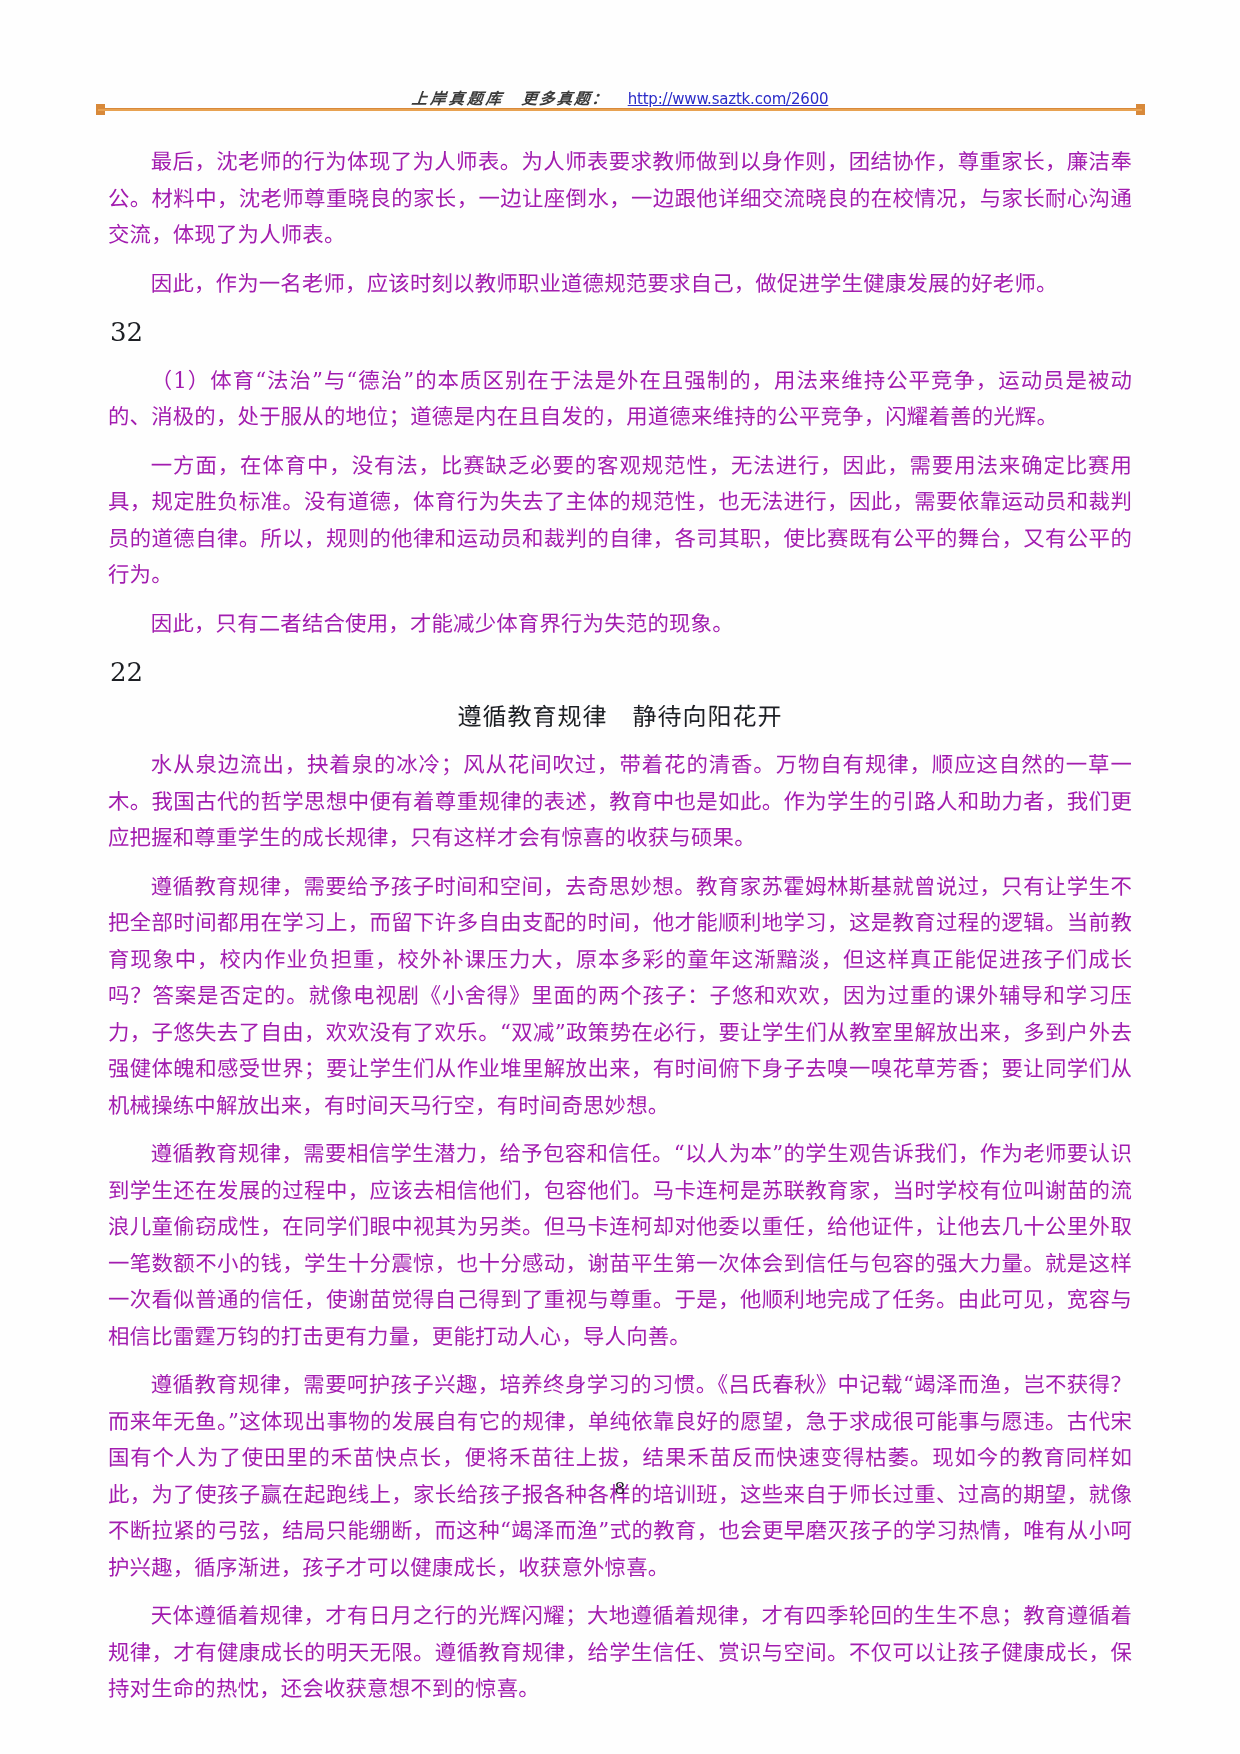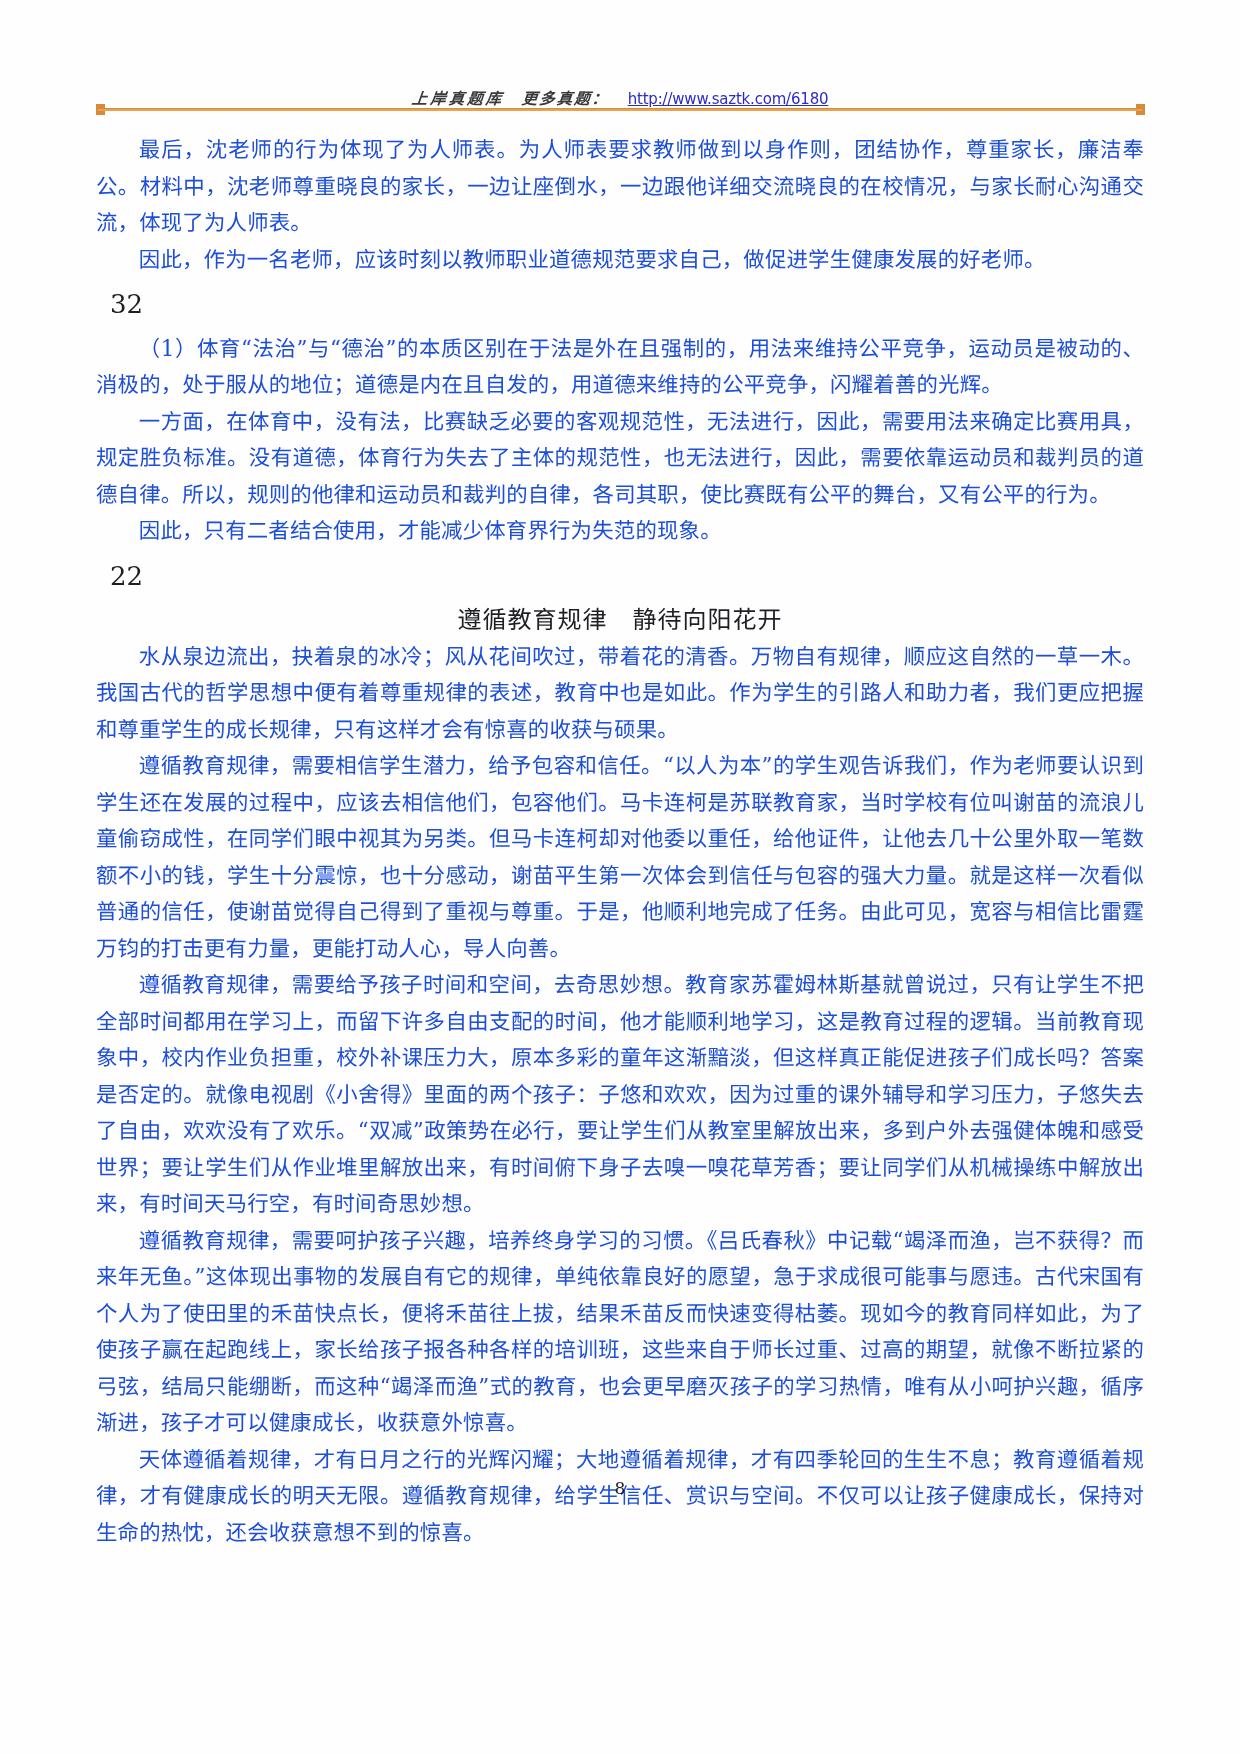--- a/index.html
+++ b/index.html
@@ -81,24 +81,24 @@
   .rule-cap.right { left: 1136px; }
 
   
   .body-area {
     position: absolute;
     left: 96px;
     top: 132px;
     width: 1048px;
   }
   p.para {
-    margin: 0;
+    margin: 12px;
     font-size: 21.4px;
     line-height: 36.5px;
-    color: #1d4ed8;
+    color: #a21caf;
     text-align: justify;
     text-align-last: left;
     text-justify: inter-ideograph;
     letter-spacing: 0.2px;
     font-family: "DejaVu Serif", "Liberation Serif", serif;
     text-indent: 2em;
   }
   p.num-line {
     margin: 8px;
     font-size: 26px;
@@ -138,40 +138,40 @@
 </style>
 </head>
 <body>
 
 <div class="page">
 
   <div class="header-band">
     <div class="header-inner">
       <span class="brand-mark">上岸真题库</span>
       <span class="header-label">更多真题：</span>
-      <span class="header-url">http://www.saztk.com/6180</span>
+      <span class="header-url">http://www.saztk.com/2600</span>
     </div>
   </div>
 
   <div class="rule-cap left"></div>
   <div class="rule-cap right"></div>
   <div class="rule"></div>
 
   <div class="body-area" id="body-area">
       <p class="para">最后，沈老师的行为体现了为人师表。为人师表要求教师做到以身作则，团结协作，尊重家长，廉洁奉公。材料中，沈老师尊重晓良的家长，一边让座倒水，一边跟他详细交流晓良的在校情况，与家长耐心沟通交流，体现了为人师表。</p>
       <p class="para">因此，作为一名老师，应该时刻以教师职业道德规范要求自己，做促进学生健康发展的好老师。</p>
       <p class="num-line">32</p>
       <p class="para">（1）体育“法治”与“德治”的本质区别在于法是外在且强制的，用法来维持公平竞争，运动员是被动的、消极的，处于服从的地位；道德是内在且自发的，用道德来维持的公平竞争，闪耀着善的光辉。</p>
       <p class="para">一方面，在体育中，没有法，比赛缺乏必要的客观规范性，无法进行，因此，需要用法来确定比赛用具，规定胜负标准。没有道德，体育行为失去了主体的规范性，也无法进行，因此，需要依靠运动员和裁判员的道德自律。所以，规则的他律和运动员和裁判的自律，各司其职，使比赛既有公平的舞台，又有公平的行为。</p>
       <p class="para">因此，只有二者结合使用，才能减少体育界行为失范的现象。</p>
       <p class="num-line">22</p>
       <h2 class="essay-title">遵循教育规律　静待向阳花开</h2>
       <p class="para">水从泉边流出，抉着泉的冰冷；风从花间吹过，带着花的清香。万物自有规律，顺应这自然的一草一木。我国古代的哲学思想中便有着尊重规律的表述，教育中也是如此。作为学生的引路人和助力者，我们更应把握和尊重学生的成长规律，只有这样才会有惊喜的收获与硕果。</p>
+      <p class="para">遵循教育规律，需要给予孩子时间和空间，去奇思妙想。教育家苏霍姆林斯基就曾说过，只有让学生不把全部时间都用在学习上，而留下许多自由支配的时间，他才能顺利地学习，这是教育过程的逻辑。当前教育现象中，校内作业负担重，校外补课压力大，原本多彩的童年这渐黯淡，但这样真正能促进孩子们成长吗？答案是否定的。就像电视剧《小舍得》里面的两个孩子：子悠和欢欢，因为过重的课外辅导和学习压力，子悠失去了自由，欢欢没有了欢乐。“双减”政策势在必行，要让学生们从教室里解放出来，多到户外去强健体魄和感受世界；要让学生们从作业堆里解放出来，有时间俯下身子去嗅一嗅花草芳香；要让同学们从机械操练中解放出来，有时间天马行空，有时间奇思妙想。</p>
       <p class="para">遵循教育规律，需要相信学生潜力，给予包容和信任。“以人为本”的学生观告诉我们，作为老师要认识到学生还在发展的过程中，应该去相信他们，包容他们。马卡连柯是苏联教育家，当时学校有位叫谢苗的流浪儿童偷窃成性，在同学们眼中视其为另类。但马卡连柯却对他委以重任，给他证件，让他去几十公里外取一笔数额不小的钱，学生十分震惊，也十分感动，谢苗平生第一次体会到信任与包容的强大力量。就是这样一次看似普通的信任，使谢苗觉得自己得到了重视与尊重。于是，他顺利地完成了任务。由此可见，宽容与相信比雷霆万钧的打击更有力量，更能打动人心，导人向善。</p>
-      <p class="para">遵循教育规律，需要给予孩子时间和空间，去奇思妙想。教育家苏霍姆林斯基就曾说过，只有让学生不把全部时间都用在学习上，而留下许多自由支配的时间，他才能顺利地学习，这是教育过程的逻辑。当前教育现象中，校内作业负担重，校外补课压力大，原本多彩的童年这渐黯淡，但这样真正能促进孩子们成长吗？答案是否定的。就像电视剧《小舍得》里面的两个孩子：子悠和欢欢，因为过重的课外辅导和学习压力，子悠失去了自由，欢欢没有了欢乐。“双减”政策势在必行，要让学生们从教室里解放出来，多到户外去强健体魄和感受世界；要让学生们从作业堆里解放出来，有时间俯下身子去嗅一嗅花草芳香；要让同学们从机械操练中解放出来，有时间天马行空，有时间奇思妙想。</p>
       <p class="para">遵循教育规律，需要呵护孩子兴趣，培养终身学习的习惯。《吕氏春秋》中记载“竭泽而渔，岂不获得？而来年无鱼。”这体现出事物的发展自有它的规律，单纯依靠良好的愿望，急于求成很可能事与愿违。古代宋国有个人为了使田里的禾苗快点长，便将禾苗往上拔，结果禾苗反而快速变得枯萎。现如今的教育同样如此，为了使孩子赢在起跑线上，家长给孩子报各种各样的培训班，这些来自于师长过重、过高的期望，就像不断拉紧的弓弦，结局只能绷断，而这种“竭泽而渔”式的教育，也会更早磨灭孩子的学习热情，唯有从小呵护兴趣，循序渐进，孩子才可以健康成长，收获意外惊喜。</p>
       <p class="para">天体遵循着规律，才有日月之行的光辉闪耀；大地遵循着规律，才有四季轮回的生生不息；教育遵循着规律，才有健康成长的明天无限。遵循教育规律，给学生信任、赏识与空间。不仅可以让孩子健康成长，保持对生命的热忱，还会收获意想不到的惊喜。</p>
     </div>
 
   <div class="page-number">8</div>
 
   <div class="scan-tint"></div>
 </div>
 
 </body></html>

